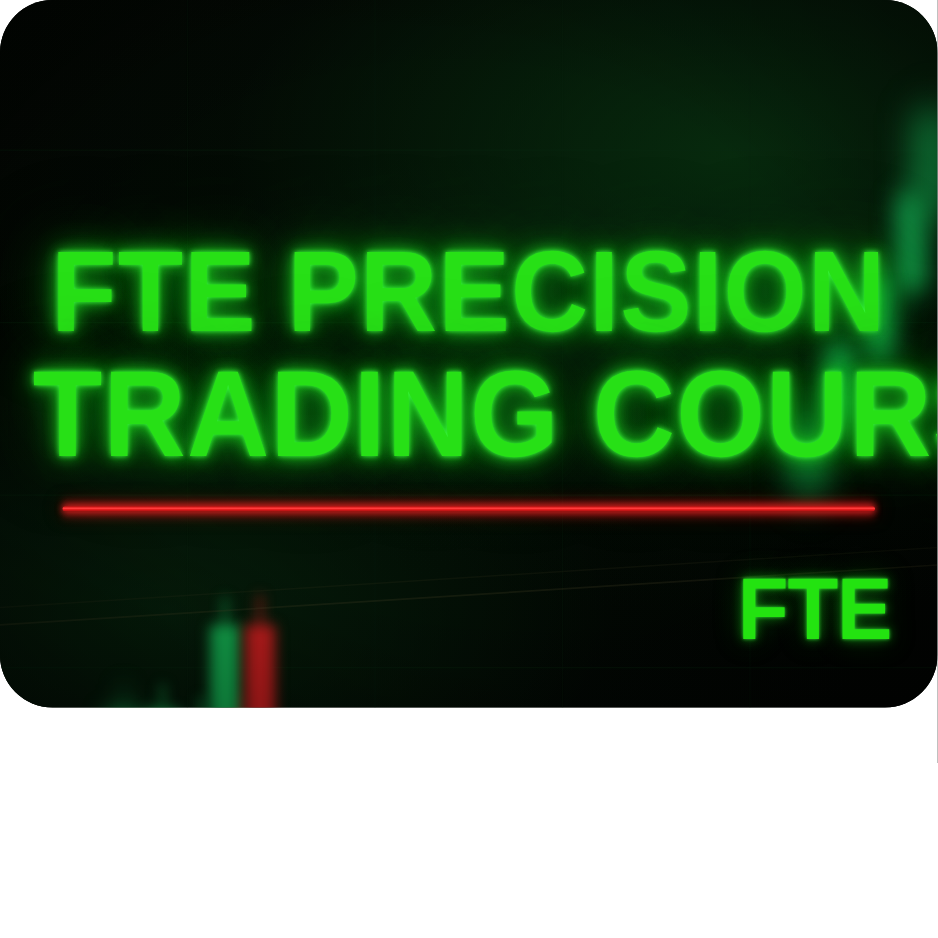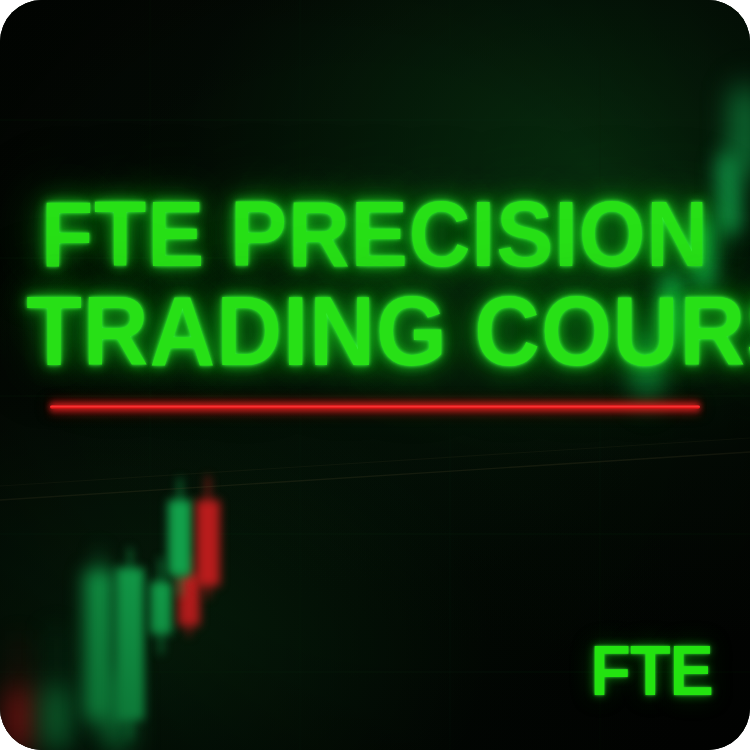--- a/index.html
+++ b/index.html
@@ -10,21 +10,21 @@
   body {
     width: 750px;
     height: 750px;
     overflow: hidden;
     font-family: "Liberation Sans", sans-serif;
   }
 
   #poster {
     position: relative;
     width: 750px;
-    height: 750px;
+    height: 566px;
     border-radius: 42px;
     overflow: hidden;
     background: #030603;
     isolation: isolate;
   }
 
   
   .bg-base {
     position: absolute;
     inset: 0;

